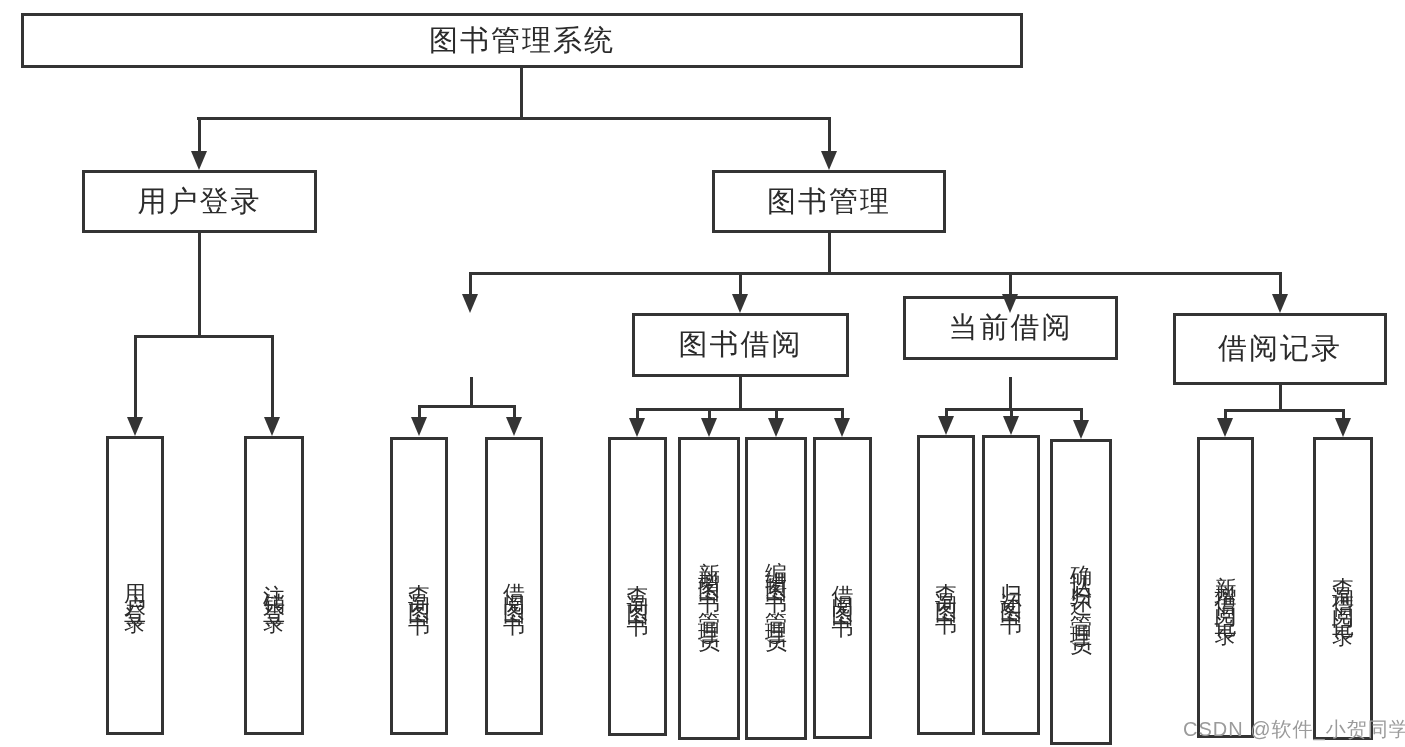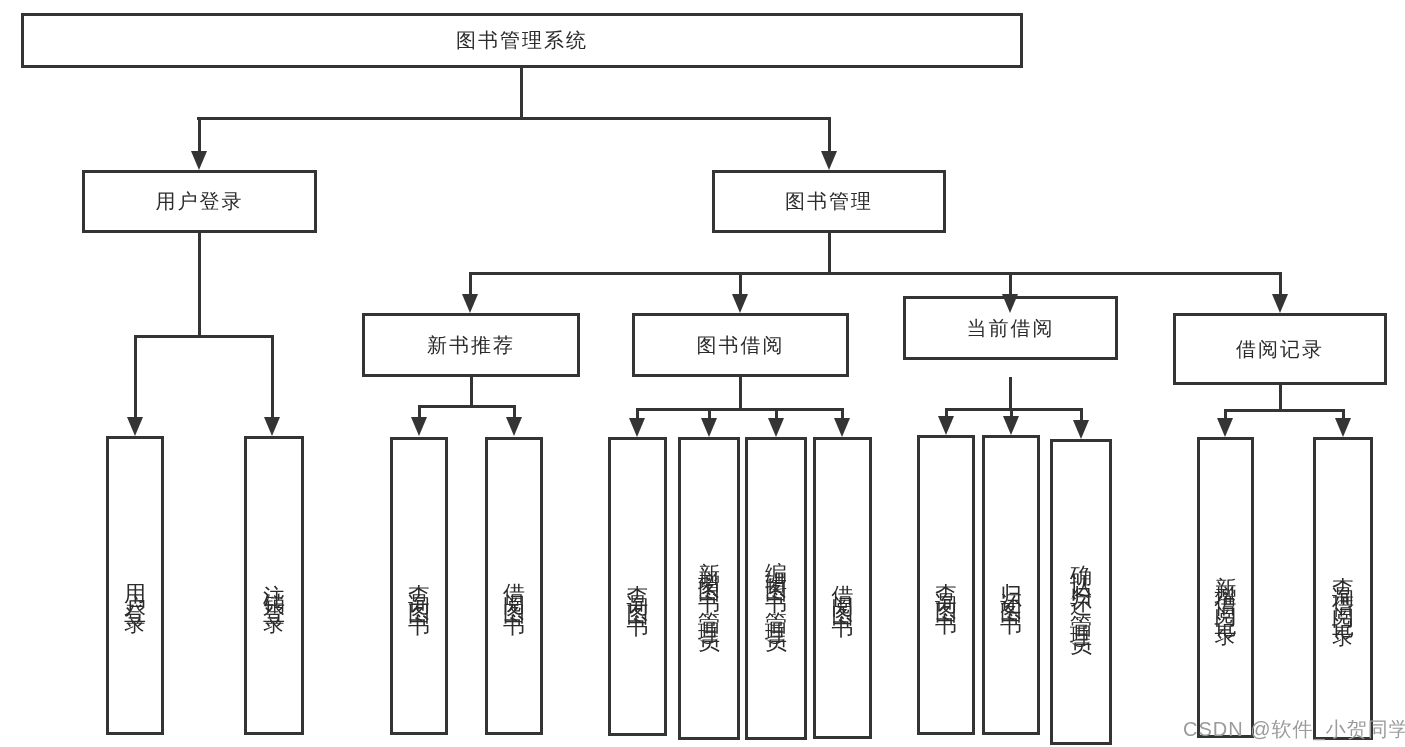--- a/index.html
+++ b/index.html
@@ -4,21 +4,21 @@
 <style>
   html,body{margin:0;padding:0;background:#ffffff;}
   .canvas{
     position:relative;width:1405px;height:747px;background:#ffffff;overflow:hidden;
     font-family:"Liberation Sans", sans-serif;color:#2b2b2b;
   }
   .box{
     position:absolute;box-sizing:border-box;border:3px solid #343434;background:#ffffff;
     display:flex;align-items:center;justify-content:center;z-index:2;
   }
-  .hbox{font-size:20px;letter-spacing:2px;white-space:nowrap;}
+  .hbox{font-size:29px;letter-spacing:2px;white-space:nowrap;}
   .vbox{
     writing-mode:vertical-rl;text-orientation:mixed;
     font-size:22px;letter-spacing:10px;line-height:1;white-space:nowrap;
   }
   .line{position:absolute;background:#343434;z-index:1;}
   .arrow{
     position:absolute;width:0;height:0;z-index:3;
     border-left:8px solid transparent;border-right:8px solid transparent;
     border-top:19px solid #343434;
   }
@@ -90,21 +90,20 @@
   <div class="arrow" style="left:1003px;top:416px"></div>
   <div class="arrow" style="left:1073px;top:420px"></div>
   <div class="arrow" style="left:1217px;top:418px"></div>
   <div class="arrow" style="left:1335px;top:418px"></div>
 
   <div class="box hbox" style="left:21px;top:13px;width:1002px;height:55px">图书管理系统</div>
 
   <div class="box hbox" style="left:82px;top:170px;width:235px;height:63px">用户登录</div>
   <div class="box hbox" style="left:712px;top:170px;width:234px;height:63px">图书管理</div>
 
-  <div class="box hbox" style="left:362px;top:313px;width:218px;height:64px">新书推荐</div>
   <div class="box hbox" style="left:632px;top:313px;width:217px;height:64px">图书借阅</div>
   <div class="box hbox" style="left:903px;top:296px;width:215px;height:64px">当前借阅</div>
   <div class="box hbox" style="left:1173px;top:313px;width:214px;height:72px">借阅记录</div>
 
   <div class="box vbox" style="left:106px;top:436px;width:58px;height:299px">用户登录</div>
   <div class="box vbox" style="left:244px;top:436px;width:60px;height:299px">注销登录</div>
 
   <div class="box vbox" style="left:390px;top:437px;width:58px;height:298px">查询图书</div>
   <div class="box vbox" style="left:485px;top:437px;width:58px;height:298px">借阅图书</div>
 

